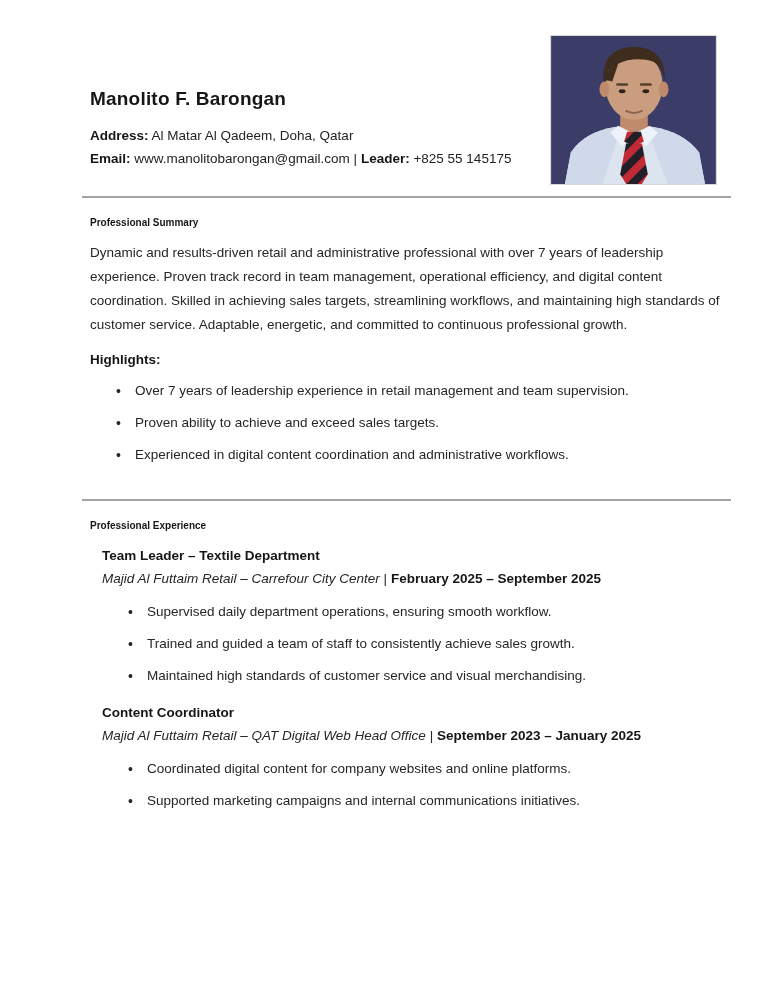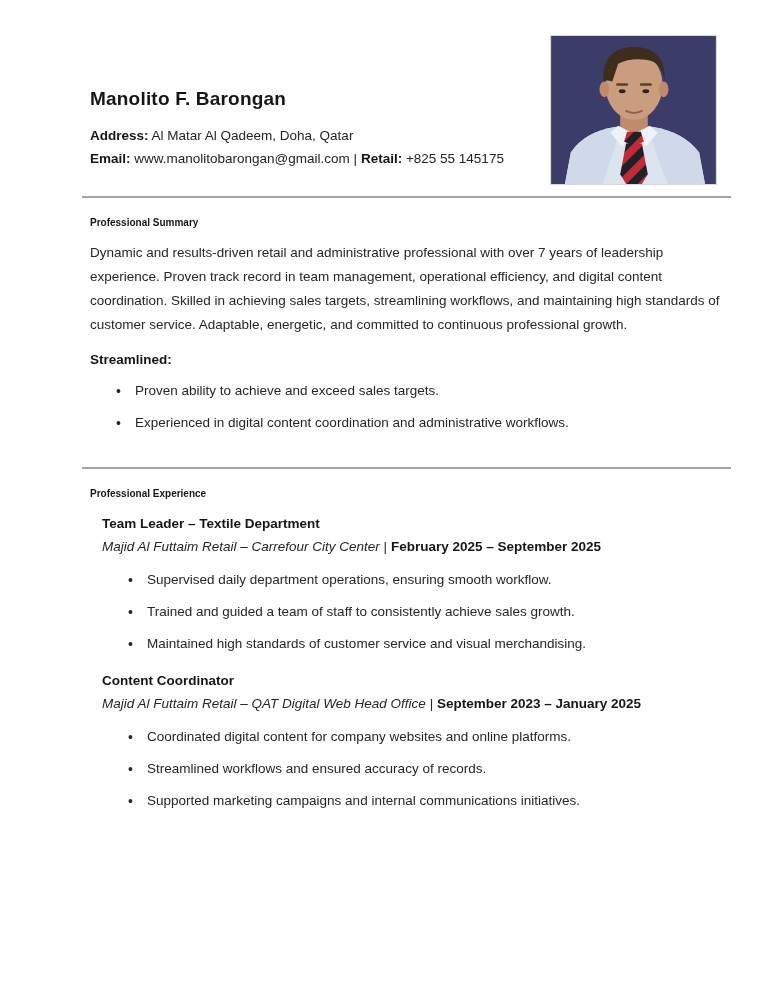--- a/index.html
+++ b/index.html
@@ -146,30 +146,31 @@
       <polygon points="76,109 92,109 98,140 92,150 76,150 70,140" fill="url(#tiestripe)"></polygon>
     </svg>
   </div>
 
   <div class="content">
 
     <div class="name">Manolito F. Barongan</div>
 
     <div class="contact">
       <div><b>Address:</b> <span>Al Matar Al Qadeem, Doha, Qatar</span></div>
-      <div><b>Email:</b> <span>www.manolitobarongan@gmail.com</span> <span>|</span> <b>Retail:</b> <span>+825 55 145175</span></div>
+      <div><b>Email:</b> <span>www.manolitobarongan@gmail.com</span> <span>|</span> <b>Leader:</b> <span>+825 55 145175</span></div>
     </div>
 
     <hr class="divider divider-1">
 
     <div class="section-heading">Professional Summary</div>
     <p class="summary-text">Dynamic and results-driven retail and administrative professional with over 7 years of leadership experience. Proven track record in team management, operational efficiency, and digital content coordination. Skilled in achieving sales targets, streamlining workflows, and maintaining high standards of customer service. Adaptable, energetic, and committed to continuous professional growth.</p>
 
-    <div class="sub-heading">Streamlined:</div>
+    <div class="sub-heading">Highlights:</div>
     <ul class="bullets">
+      <li>Over 7 years of leadership experience in retail management and team supervision.</li>
       <li>Proven ability to achieve and exceed sales targets.</li>
       <li>Experienced in digital content coordination and administrative workflows.</li>
     </ul>
 
     <hr class="divider divider-2">
 
     <div class="section-heading">Professional Experience</div>
 
     <div class="job">
       <div class="job-title">Team Leader – Textile Department</div>
@@ -187,19 +188,18 @@
 
     <div class="job">
       <div class="job-title">Content Coordinator</div>
       <div class="job-sub">
         <span class="job-company">Majid Al Futtaim Retail – QAT Digital Web Head Office</span>
         <span class="job-sep">|</span>
         <span class="job-dates">September 2023 – January 2025</span>
       </div>
       <ul class="bullets">
         <li>Coordinated digital content for company websites and online platforms.</li>
-        <li>Streamlined workflows and ensured accuracy of records.</li>
         <li>Supported marketing campaigns and internal communications initiatives.</li>
       </ul>
     </div>
 
   </div>
 </div>
 
 </body></html>

